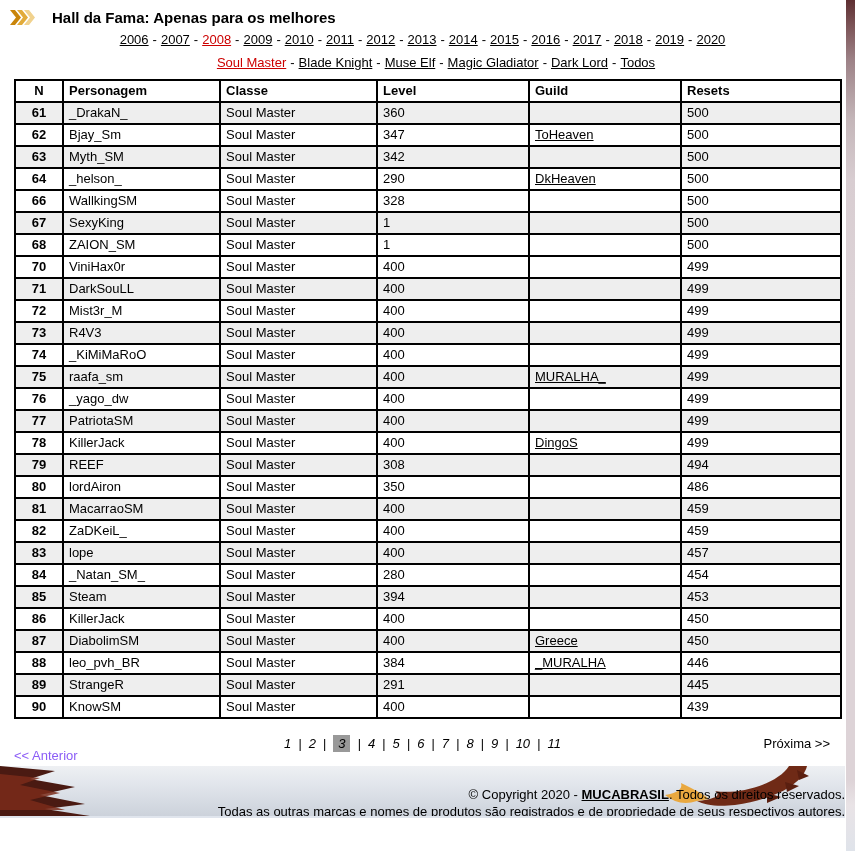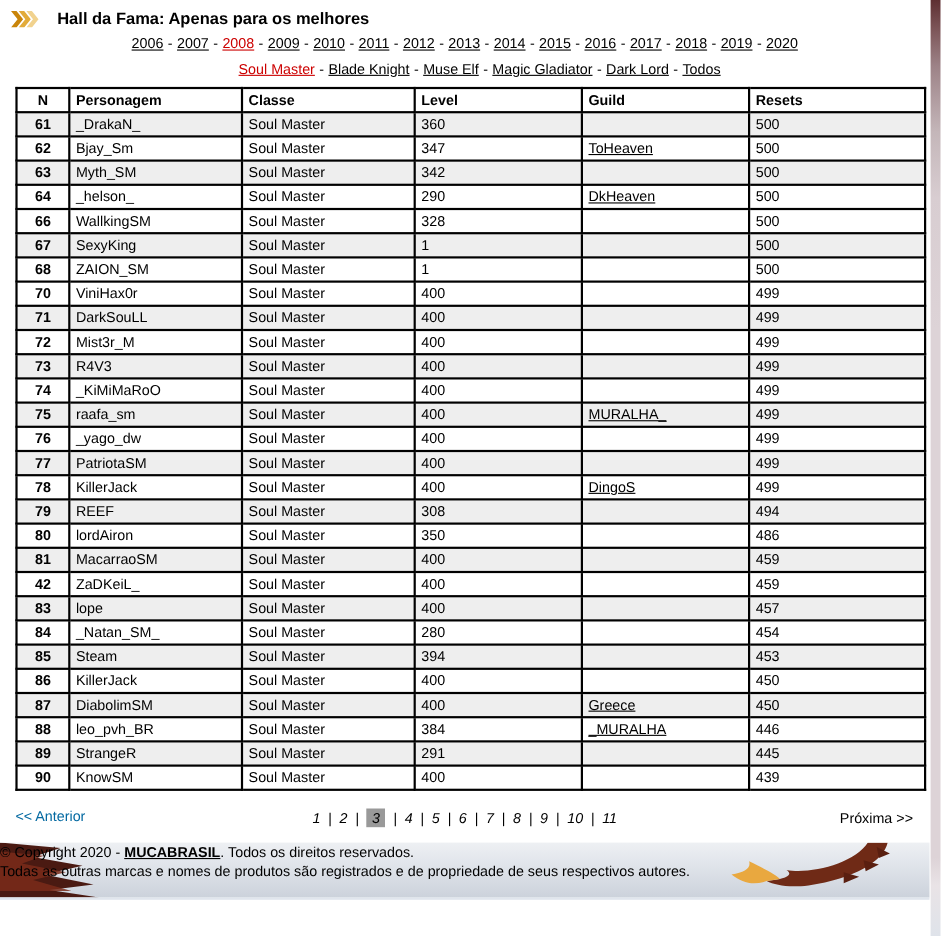--- a/index.html
+++ b/index.html
@@ -32,36 +32,36 @@
     text-align:left;white-space:nowrap;overflow:hidden;
   }
   th{font-weight:bold;background:#fff;}
   th.col-n,td.col-n{text-align:center;}
   td.col-n{font-weight:bold;}
   tbody tr{background:#fff;padding-left:46px;}
   tbody tr.alt{background:#eeeeee;}
   .guild-link{color:#000;text-decoration:underline;cursor:pointer;}
 
   .pagination{position:relative;margin-top:14px;height:20px;font-size:13px;}
-  .prev-link{position:absolute;left:14px;top:1px;color:#0369a1;cursor:pointer;}
+  .prev-link{position:absolute;left:14px;top:15px;color:#8b5cf6;cursor:pointer;}
   .next-link{position:absolute;right:15px;top:3px;color:#000;cursor:pointer;padding-left:48px;}
   .pages{text-align:center;padding-top:3px;font-style:italic;}
   .pagesep{margin:0 7px;}
   .page-link{color:#000;cursor:pointer;}
   .page-current{background:#999999;color:#000;padding:1px 5px;}
 
   footer{
     position:relative;margin-top:13px;height:50px;overflow:hidden;
     background:linear-gradient(180deg,#eef0f3 0%,#e2e6ec 35%,#ccd2db 100%);
     border-bottom:2px solid #e0e5ed;
   }
   .footer-art{position:absolute;top:0;z-index:1;}
   .footer-art.left{left:0;}
   .footer-art.right{right:8px;}
-  .footer-text{position:relative;z-index:2;text-align:left;font-size:13px;line-height:17px;padding-top:0;}
+  .footer-text{position:relative;z-index:2;text-align:right;font-size:13px;line-height:17px;padding-top:20px;}
   .brand-link{font-weight:bold;text-decoration:underline;color:#000;cursor:pointer;}
 </style>
 </head>
 <body>
 
 <div class="content">
 
   <div class="header">
     <span class="chevrons">
       <svg width="27" height="15" viewBox="0 0 27 15">
@@ -242,21 +242,21 @@
         </tr>
         <tr class="alt">
           <td class="col-n">81</td>
           <td class="col-personagem">MacarraoSM</td>
           <td class="col-classe">Soul Master</td>
           <td class="col-level">400</td>
           <td class="col-guild"></td>
           <td class="col-resets">459</td>
         </tr>
         <tr>
-          <td class="col-n">42</td>
+          <td class="col-n">82</td>
           <td class="col-personagem">ZaDKeiL_</td>
           <td class="col-classe">Soul Master</td>
           <td class="col-level">400</td>
           <td class="col-guild"></td>
           <td class="col-resets">459</td>
         </tr>
         <tr class="alt">
           <td class="col-n">83</td>
           <td class="col-personagem">lope</td>
           <td class="col-classe">Soul Master</td>

